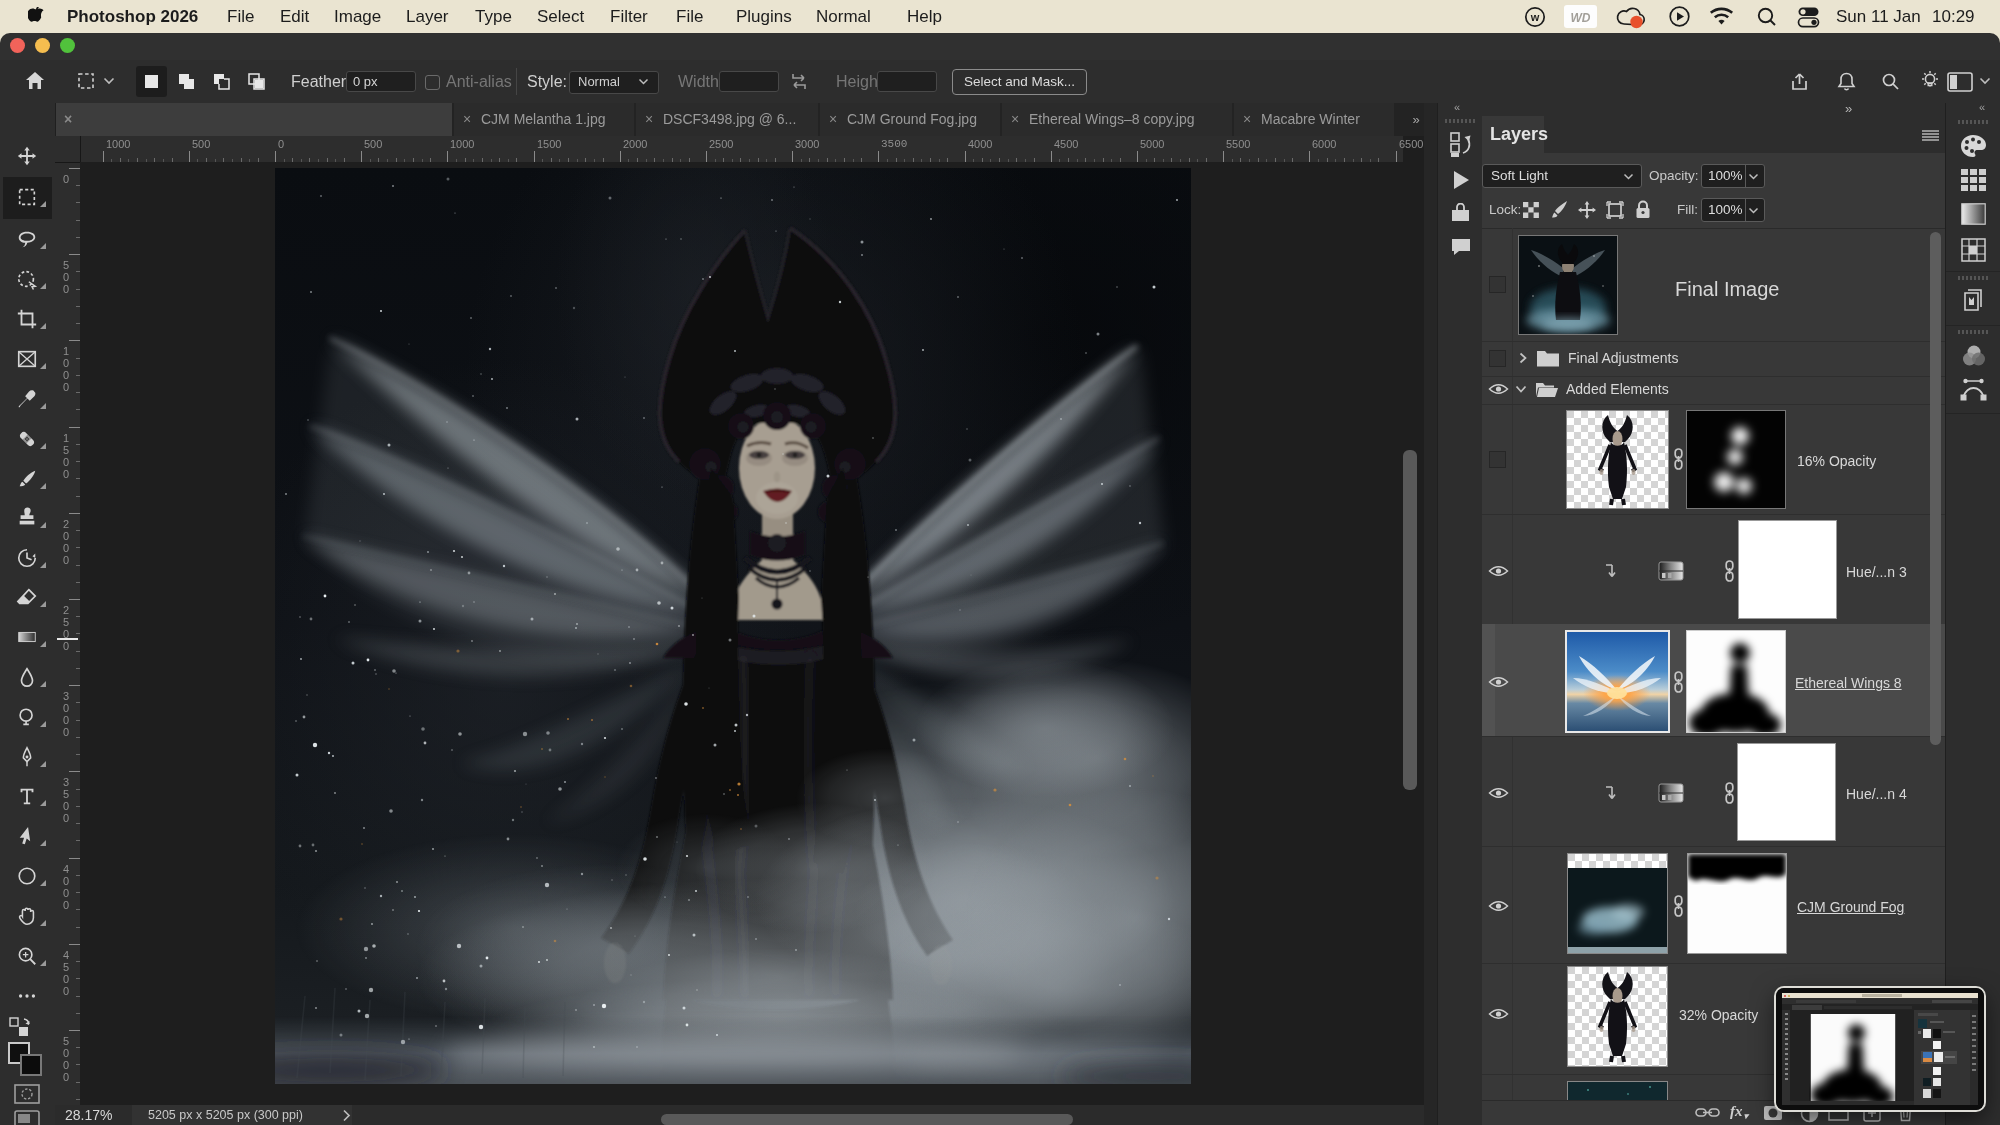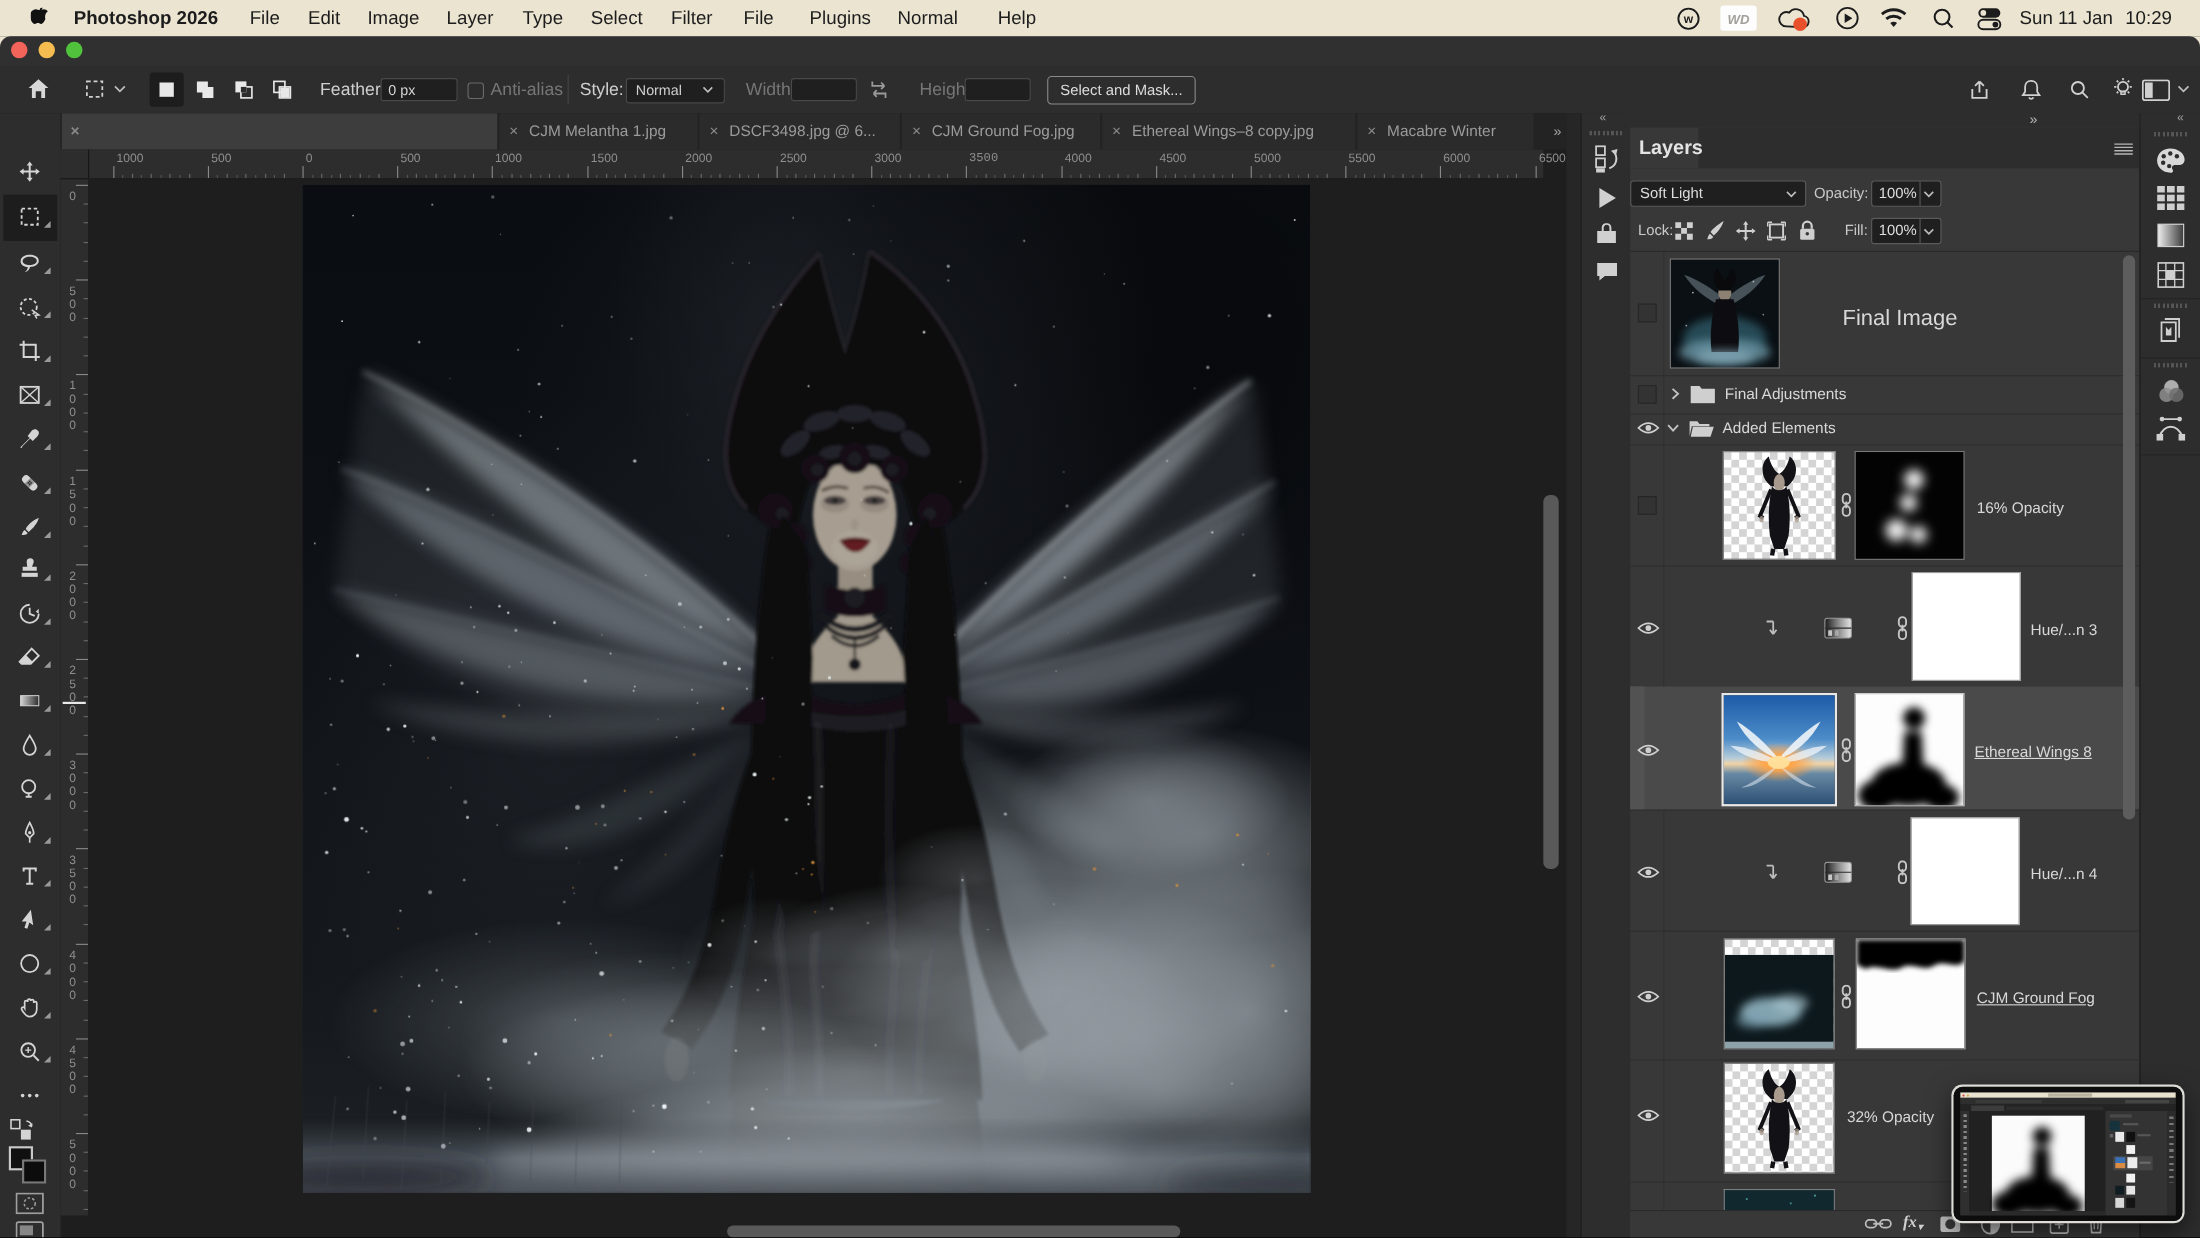--- a/index.html
+++ b/index.html
@@ -1120,20 +1120,28 @@
       <circle cx="795" cy="637" r="1.3" fill="#d8913c" opacity="0.85"></circle>
       <circle cx="114" cy="521" r="0.8" fill="#d8913c" opacity="0.43"></circle>
       <circle cx="293" cy="551" r="1.0" fill="#d8913c" opacity="0.61"></circle>
       <circle cx="183" cy="483" r="1.6" fill="#d8913c" opacity="0.48"></circle>
       <circle cx="66" cy="751" r="1.6" fill="#d8913c" opacity="0.45"></circle>
     </g>
   </svg>
   </div>
   <div id="vsb" class="abs"></div>
 
+  <div id="statusbar" class="abs">
+    <div class="abs" style="left:10px;top:0;height:20px;line-height:20px;color:#d8d8d8;font-size:14px;">28.17%</div>
+    <div class="abs" style="left:77px;top:0;width:220px;height:20px;background:#323232;"></div>
+    <div class="abs" style="left:93px;top:0;height:20px;line-height:20px;color:#c8c8c8;font-size:12.5px;">5205 px x 5205 px (300 ppi)</div>
+    <svg class="abs" style="left:287px;top:4px" width="9" height="13" viewBox="0 0 9 13">
+        <path d="M2 1.5 L7 6.5 L2 11.5" stroke="#bdbdbd" stroke-width="1.7" fill="none"></path>
+      </svg>
+  </div>
   <div id="hsb" class="abs"></div>
 
   <div id="ndockgap" class="abs"></div>
   <div id="ndock" class="abs">
     <div class="abs" style="left:0;top:0;width:45px;height:13px;background:#2d2d2d;color:#a0a0a0;">
         <span style="position:absolute;left:16px;top:-2px;font-size:11px;letter-spacing:-2px;">«</span>
       </div>
     <div class="abs" style="left:7px;top:16px;width:30px;height:4px;background:repeating-linear-gradient(90deg,#555 0 2px,transparent 2px 4px);"></div>
     <svg class="abs" style="left:11px;top:28px" width="24" height="26" viewBox="0 0 24 26">
   <rect x="2" y="2" width="8" height="8" fill="none" stroke="#cfcfcf" stroke-width="1.6"></rect>

